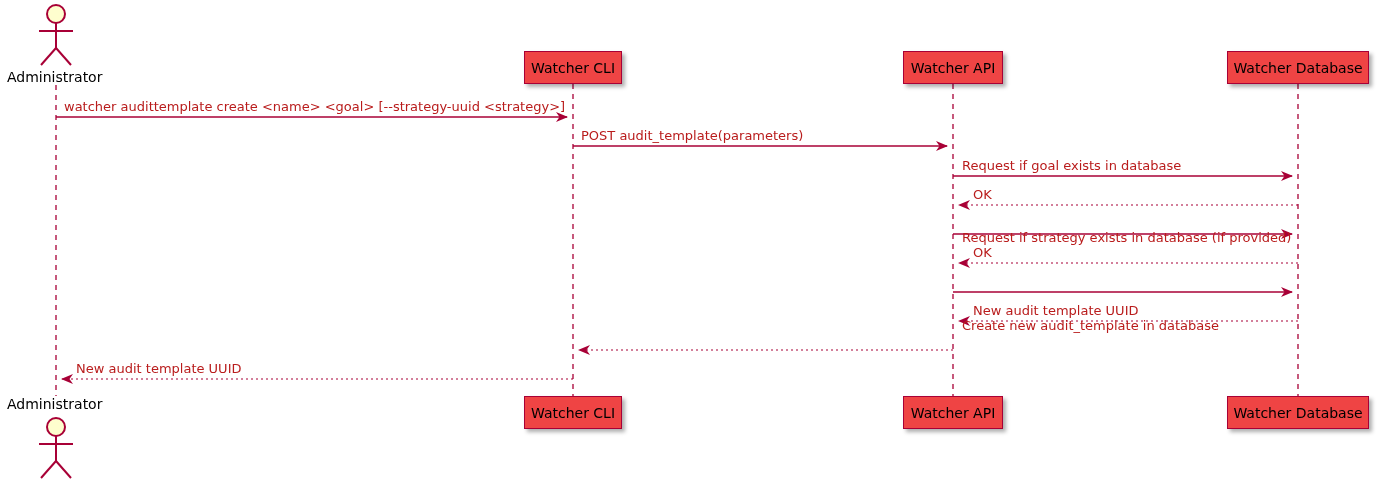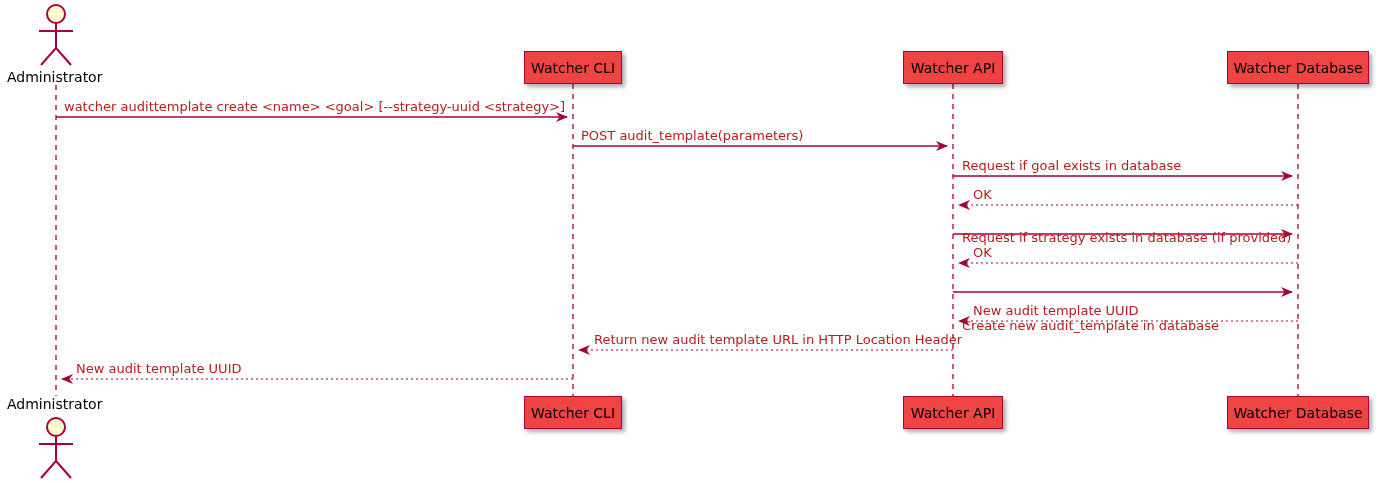--- a/index.html
+++ b/index.html
@@ -131,16 +131,15 @@
   </div>
 
   <div class="msg-label" style="left:64px; top:100px;">watcher audittemplate create &lt;name&gt; &lt;goal&gt; [--strategy-uuid &lt;strategy&gt;]</div>
   <div class="msg-label" style="left:962px; top:159px;">Request if goal exists in database</div>
   <div class="msg-label" style="left:581px; top:129px;">POST audit_template(parameters)</div>
   <div class="msg-label" style="left:973px; top:188px;">OK</div>
   <div class="msg-label" style="left:962px; top:217px;margin-top:14px;">Request if strategy exists in database (if provided)</div>
   <div class="msg-label" style="left:973px; top:246px;">OK</div>
   <div class="msg-label" style="left:962px; top:275px;margin-top:44px;">Create new audit_template in database</div>
   <div class="msg-label" style="left:973px; top:304px;">New audit template UUID</div>
-  <div class="msg-label" style="left:594px; top:333px;">Return new audit template URL in HTTP Location Header</div>
   <div class="msg-label" style="left:76px; top:362px;">New audit template UUID</div>
 
 </div>
 
 </body></html>

